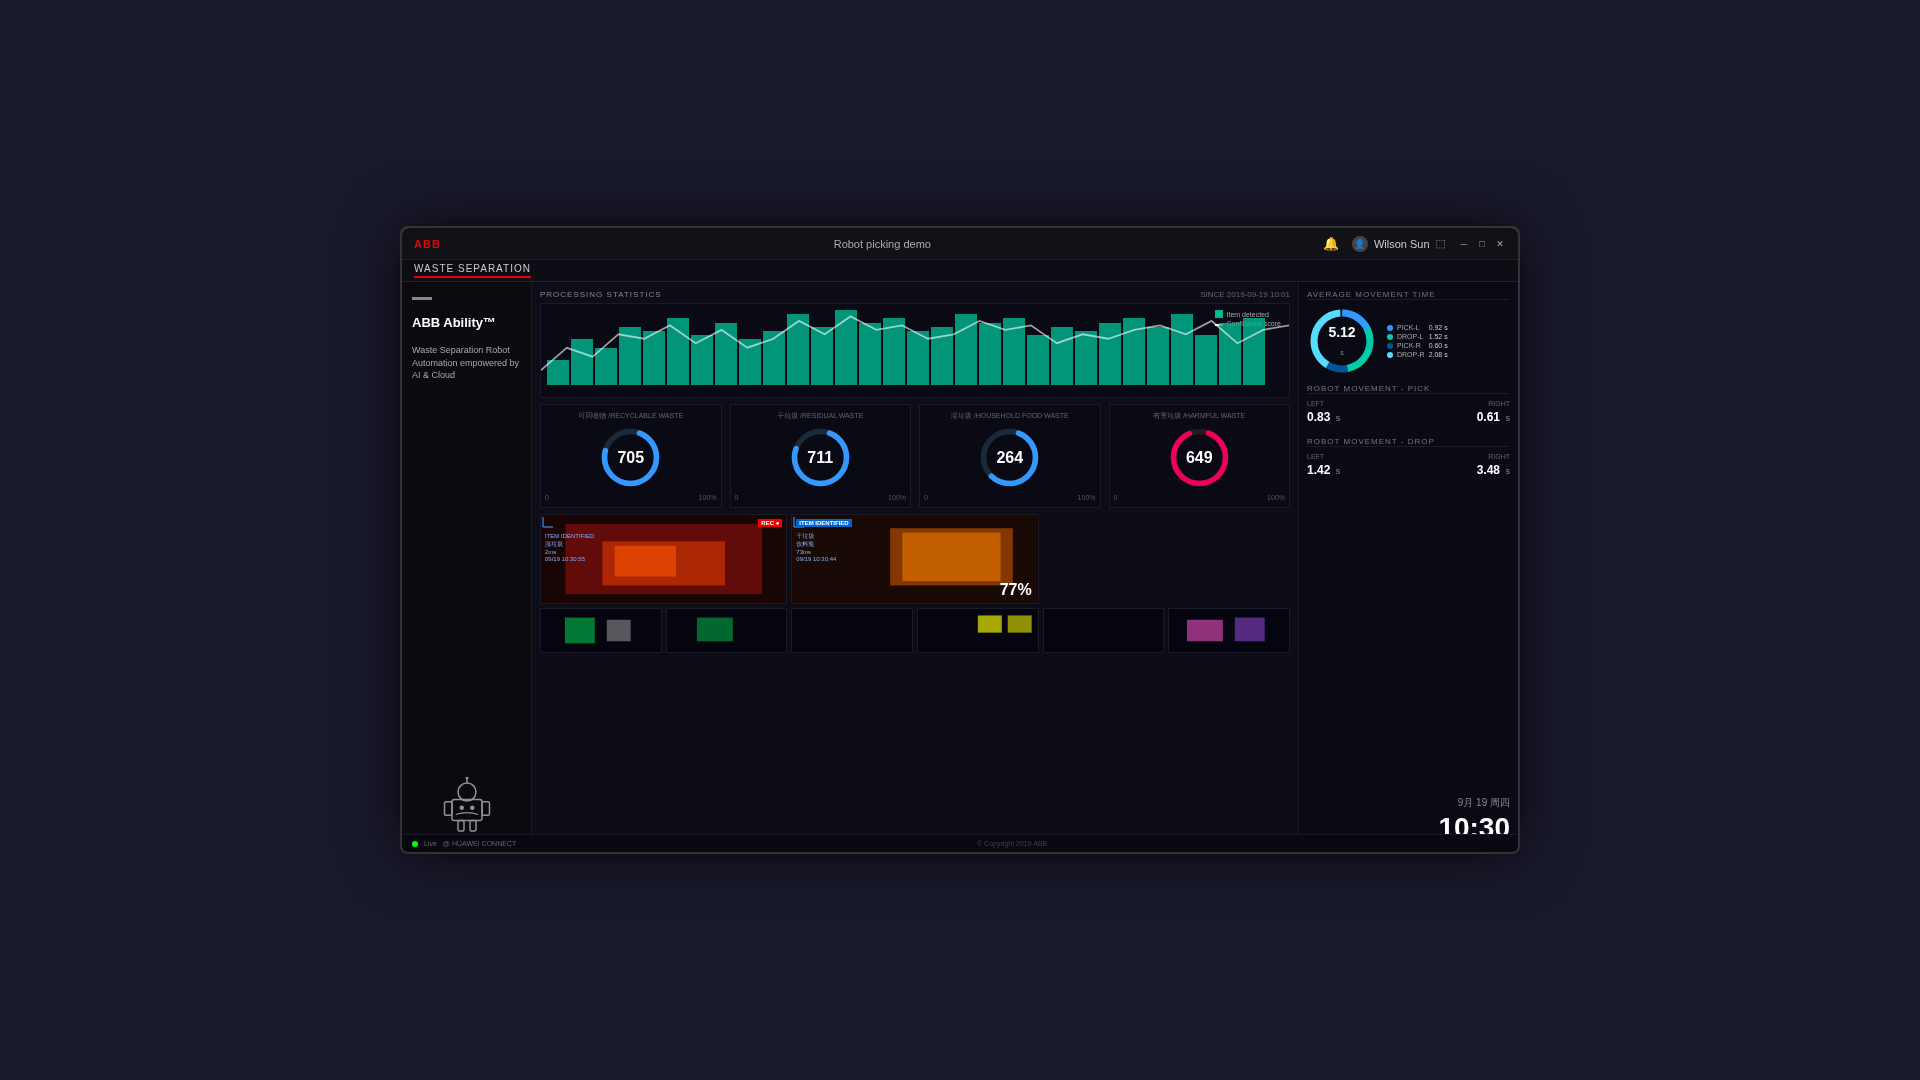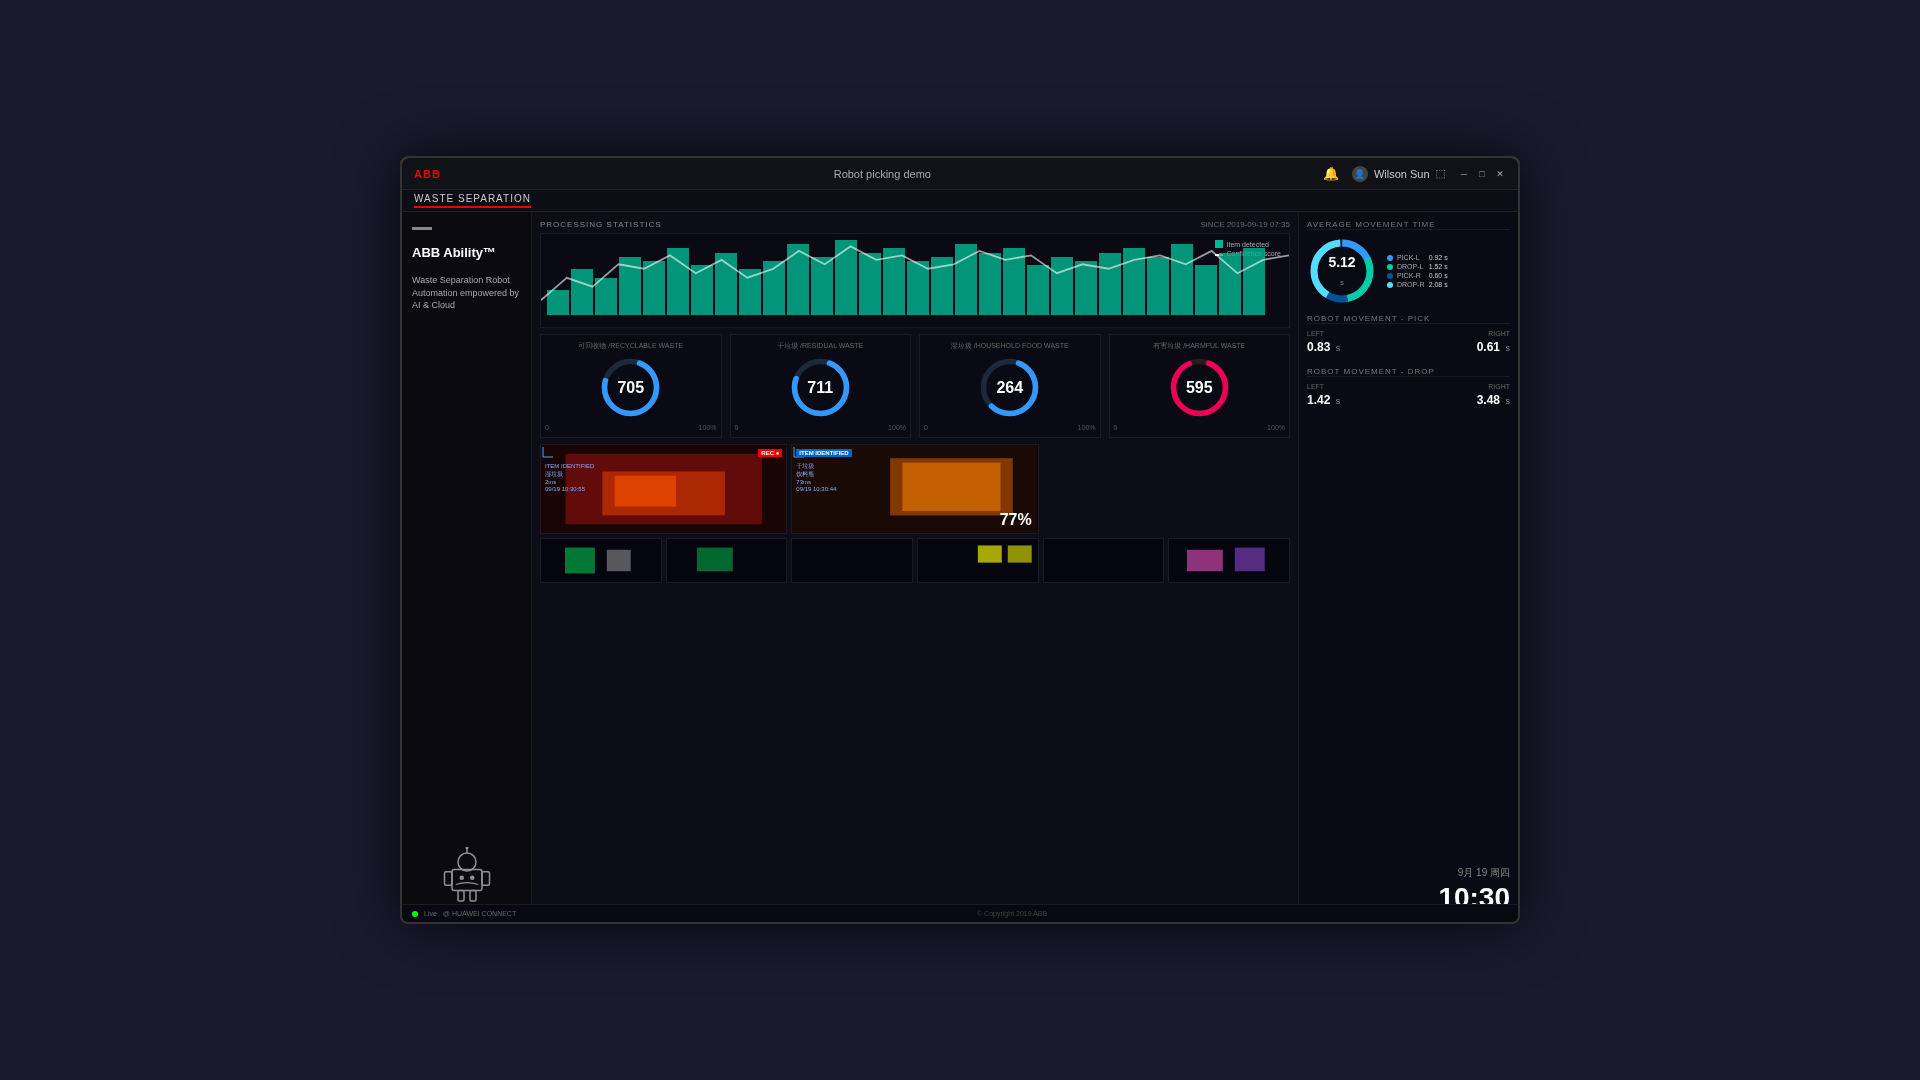--- a/index.html
+++ b/index.html
@@ -8,21 +8,21 @@
       height: 1080px;
       background: #1a1a2e;
       display: flex;
       align-items: center;
       justify-content: center;
       font-family: Arial, sans-serif;
       overflow: hidden;
     }
     .monitor-frame {
       width: 1120px;
-      height: 768px;
+      height: 628px;
       background: #eab308;
       border-radius: 8px;
       border: 2px solid #333;
       overflow: hidden;
       position: relative;
       box-shadow: 0 0 60px rgba(0,0,0,0.8);
     }
     
     .title-bar {
       height: 32px;
@@ -512,21 +512,21 @@
 
           <path d="M25 50 Q40 45 55 50" stroke="#ccc" stroke-width="1.5" fill="none"></path>
         </svg>
       </div>
     </div>
 
     <div class="center-content">
 
       <div class="section-header">
         <span class="section-title">PROCESSING STATISTICS</span>
-        <span class="since-label">SINCE 2019-09-19 07:35</span>
+        <span class="since-label">SINCE 2019-09-19 10:01</span>
       </div>
 
       <div class="chart-area">
         <div class="chart-legend">
           <div class="legend-item">
             <div class="legend-dot" style="background:#00b894; width:8px; height:8px;"></div>
             <span>Item detected</span>
           </div>
           <div class="legend-item">
             <div class="legend-dot" style="background:#eee; width:8px; height:2px; margin-top:3px;"></div>
@@ -618,21 +618,21 @@
           </div>
         </div>
 
         <div class="waste-card">
           <div class="waste-card-title">有害垃圾 /HARMFUL WASTE</div>
           <div class="gauge-container">
             <svg class="gauge-svg" viewBox="0 0 70 70">
               <circle cx="35" cy="35" r="28" fill="none" stroke="#2a1a1a" stroke-width="6"></circle>
               <circle cx="35" cy="35" r="28" fill="none" stroke="#ee0055" stroke-width="6" stroke-dasharray="155 21" stroke-dashoffset="35" stroke-linecap="round"></circle>
             </svg>
-            <div class="gauge-number">595</div>
+            <div class="gauge-number">649</div>
           </div>
           <div class="gauge-range">
             <span>0</span>
               <span>100%</span>
           </div>
         </div>
       </div>
 
       <div class="camera-feeds">
 

